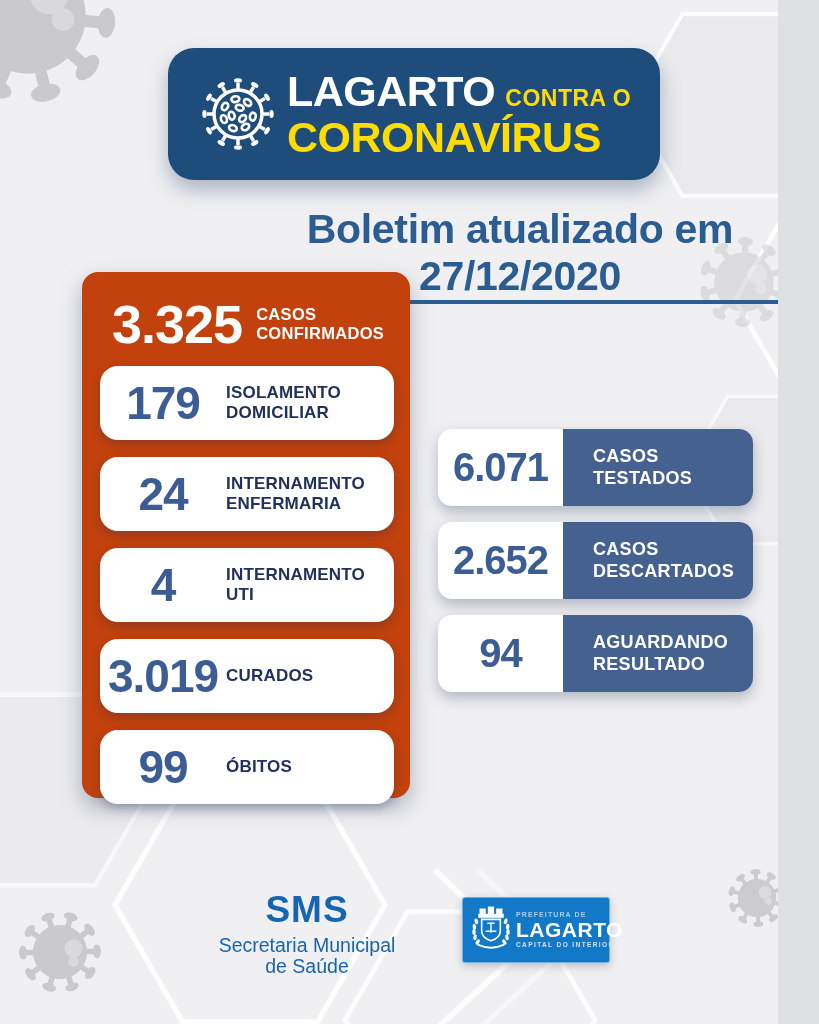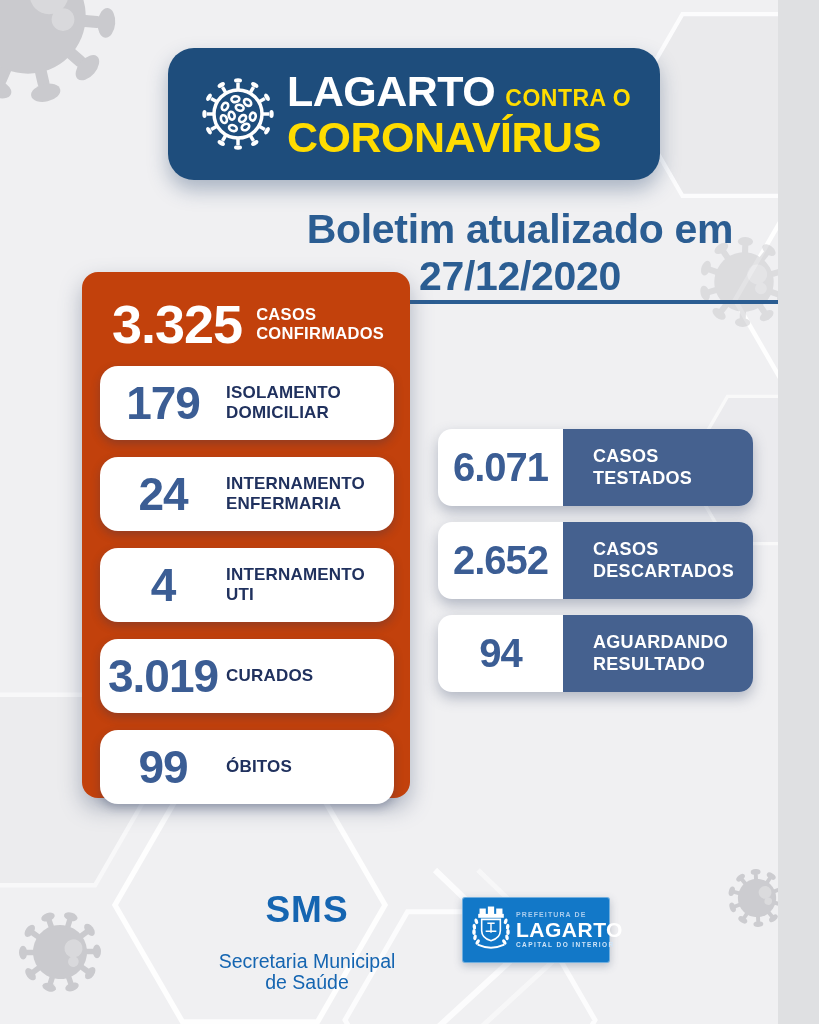--- a/index.html
+++ b/index.html
@@ -59,21 +59,21 @@
   }
   .side-card .value{flex:0 0 125px;display:flex;align-items:center;justify-content:center;
     color:#3b5d94;font-size:40px;font-weight:800;letter-spacing:-1px;}
   .side-card .labelwrap{flex:1;background:#45618f;display:flex;align-items:center;padding-left:30px;}
   .side-card .label{color:#ffffff;font-size:18px;font-weight:800;line-height:1.2;width:160px;letter-spacing:.3px;}
 
   
   #footer-sms{left:187px;top:891px;width:240px;text-align:center;color:#1565b1;}
   #footer-sms .acronym{font-size:37px;font-weight:800;letter-spacing:1px;line-height:1;}
   #footer-sms .line{font-size:19.5px;font-weight:500;line-height:1.06;}
-  #footer-sms .line.first{margin-top:23px;}
+  #footer-sms .line.first{margin-top:7px;}
 
   #prefeitura-logo{
     left:462px;top:897px;width:148px;height:66px;background:#1278c8;border-radius:3px;
     border:1px solid rgba(255,255,255,.40);box-sizing:border-box;
     display:flex;align-items:center;padding:0 6px 0 8px;
     box-shadow:0 3px 8px rgba(60,75,105,.30);
   }
   #prefeitura-logo .coat{width:40px;height:52px;flex:0 0 40px;}
   .pref-text{margin-left:5px;color:#ffffff;line-height:1;}
   .pref-top{font-size:7px;font-weight:700;letter-spacing:1.1px;color:#a9cdee;}

